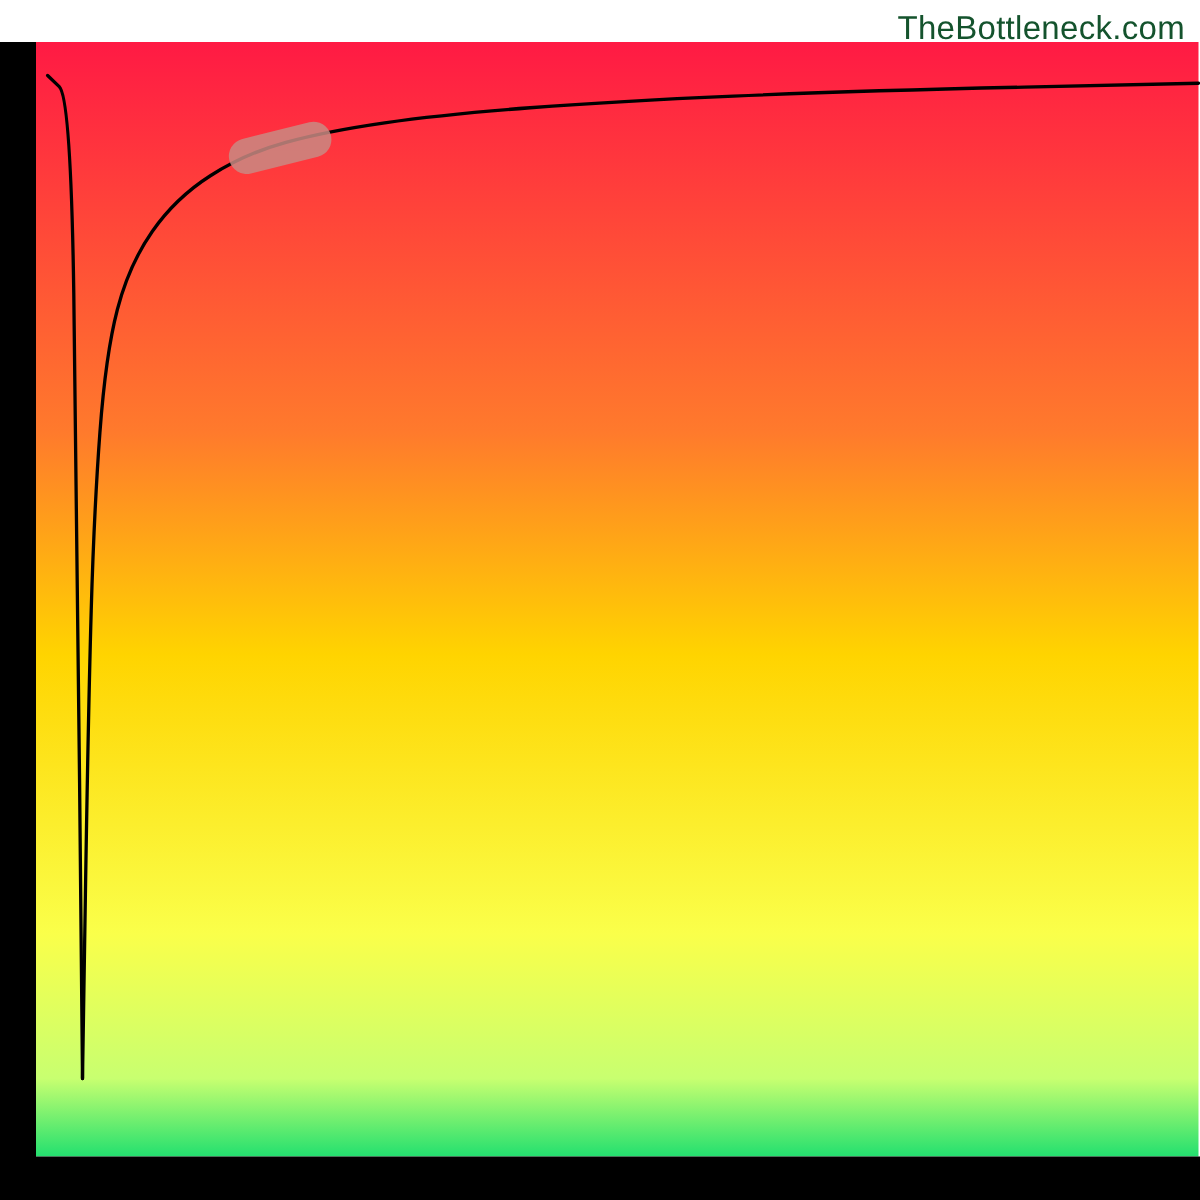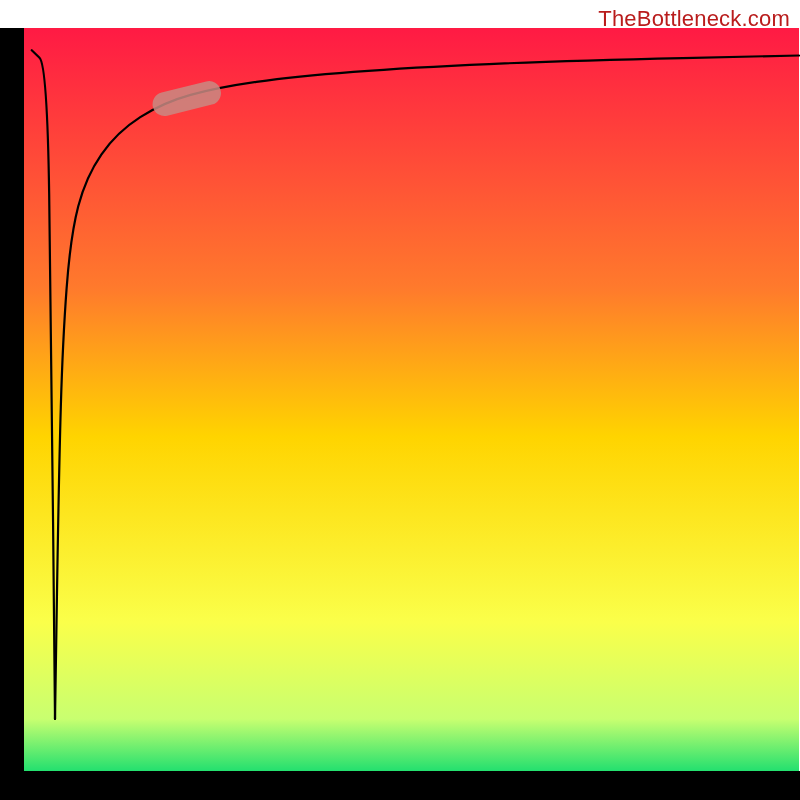--- a/index.html
+++ b/index.html
@@ -17,21 +17,21 @@
     top: 0;
     width: 800px;
     height: 800px;
   }
   .watermark {
     position: absolute;
     top: 6px;
     right: 10px;
     font-size: 22px;
     font-weight: 500;
-    color: #b91c1c;
+    color: #14532d;
     letter-spacing: 0.2px;
     z-index: 10;
   }
   svg {
     display: block;
   }
 </style>
 </head>
 <body>
 

